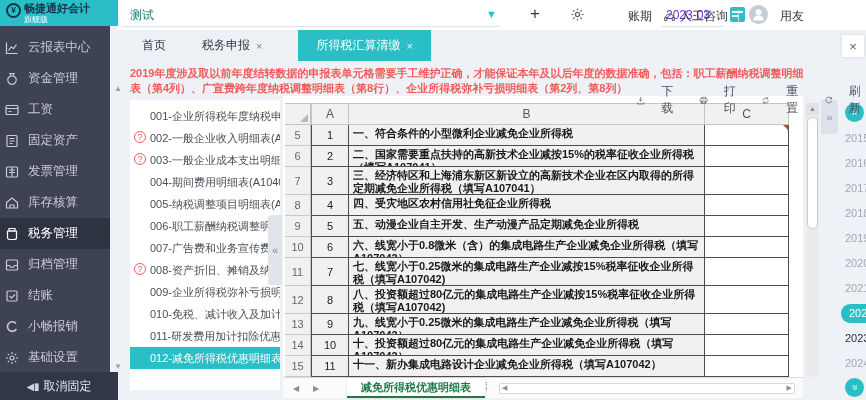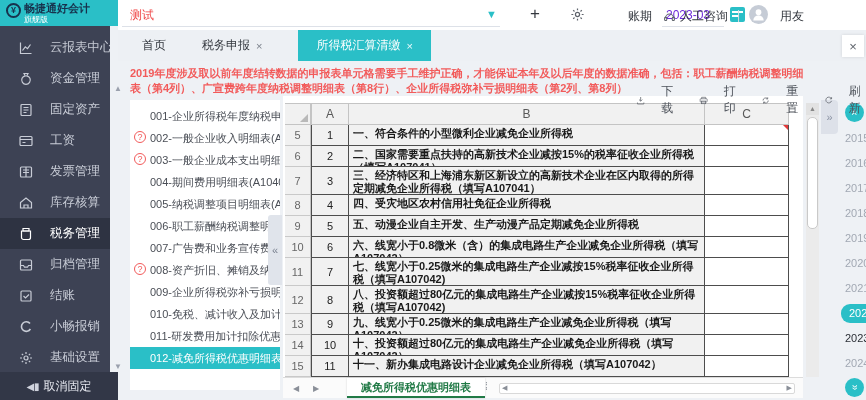--- a/index.html
+++ b/index.html
@@ -8,35 +8,35 @@
   *{box-sizing:border-box;}
 
   
   .logo{position:absolute;left:0;top:0;width:118px;height:26px;background:#2abfc7;color:#17324d;
         display:flex;align-items:flex-start;padding:2px 4px 0 6px;z-index:5;}
   .logo-mark{width:15px;height:15px;border:2px solid #17324d;border-radius:50%;font-size:9px;line-height:11px;
              text-align:center;font-weight:bold;margin:1px 3px 0 0;flex:none;}
   .logo-name{font-size:11px;font-weight:bold;line-height:13px;}
   .logo-ed{font-size:8px;color:#ffffff;line-height:9px;}
   .sidebar{position:absolute;left:0;top:26px;width:110px;height:346px;background:#3d4254;overflow:hidden;z-index:4;}
-  .side-item{height:31px;display:flex;align-items:center;gap:16px;padding-left:18px;color:#c8ccd6;cursor:pointer;}
+  .side-item{height:31px;display:flex;align-items:center;gap:8px;padding-left:4px;color:#c8ccd6;cursor:pointer;}
   .side-item.selected{background:#2e3342;color:#ffffff;}
   .side-icon{width:16px;height:16px;flex:none;display:inline-flex;}
   .side-icon svg{width:16px;height:16px;}
   .side-label{font-size:12.5px;white-space:nowrap;}
   .unpin{position:absolute;left:0;bottom:0;width:118px;height:28px;background:#323747;color:#e7e9f0;z-index:6;
          display:flex;align-items:center;justify-content:center;gap:4px;font-size:12px;}
   .unpin .pin-glyph{font-size:10px;color:#cfd3dd;}
   .menu-arrow{position:absolute;font-size:8px;color:#9aa0ad;z-index:5;}
   #menu-up{left:114px;top:84px;}
   #menu-down{left:114px;top:362px;}
 
   
   .topbar{position:absolute;left:118px;top:0;width:748px;height:30px;background:#ffffff;}
-  .company{position:absolute;left:12px;top:7px;font-size:12px;color:#ef4444;}
+  .company{position:absolute;left:12px;top:7px;font-size:12px;color:#0f766e;}
   .company-underline{position:absolute;left:4px;top:26px;width:378px;border-bottom:1px solid #dde1e8;}
   .chevron{position:absolute;left:368px;top:8px;color:#2abfc7;font-size:11px;}
   .plus{position:absolute;left:412px;top:4px;font-size:17px;color:#33373e;}
   .top-gear{position:absolute;left:452px;top:7px;width:15px;height:15px;color:#5f646c;}
   .period-label{position:absolute;left:510px;top:8px;color:#2b2f36;}
   .period-value{position:absolute;left:548px;top:8px;color:#6d28d9;}
   .period-underline{position:absolute;left:544px;top:26px;width:62px;border-bottom:1px solid #dde1e8;}
   .cal{position:absolute;left:612px;top:7px;width:15px;height:15px;background:#2abfc7;border-radius:2px;}
   .cal:before{content:"";position:absolute;left:2px;top:4px;right:2px;height:2px;background:#fff;}
   .cal:after{content:"";position:absolute;left:2px;top:8px;width:7px;height:2px;background:#fff;}
@@ -144,34 +144,34 @@
         <span class="side-icon">
           <svg viewBox="0 0 16 16" fill="none" stroke="currentColor" stroke-width="1.2">
             <path d="M6 2.5h4l-1.2 2.3a4.3 4.3 0 1 1-1.6 0z"></path>
           </svg>
         </span>
         <span class="side-label">资金管理</span>
       </div>
       <div class="side-item">
         <span class="side-icon">
           <svg viewBox="0 0 16 16" fill="none" stroke="currentColor" stroke-width="1.2">
+            <rect x="2" y="3.5" width="12" height="9" rx="1"></rect>
+            <path d="M2 6.5h12M4.5 9.5h3"></path>
+          </svg>
+        </span>
+        <span class="side-label">工资</span>
+      </div>
+      <div class="side-item">
+        <span class="side-icon">
+          <svg viewBox="0 0 16 16" fill="none" stroke="currentColor" stroke-width="1.2">
             <rect x="3" y="2.5" width="10" height="11" rx="1"></rect>
             <path d="M5.5 5.5h5M5.5 8h5M5.5 10.5h3"></path>
           </svg>
         </span>
         <span class="side-label">固定资产</span>
-      </div>
-      <div class="side-item">
-        <span class="side-icon">
-          <svg viewBox="0 0 16 16" fill="none" stroke="currentColor" stroke-width="1.2">
-            <rect x="2" y="3.5" width="12" height="9" rx="1"></rect>
-            <path d="M2 6.5h12M4.5 9.5h3"></path>
-          </svg>
-        </span>
-        <span class="side-label">工资</span>
       </div>
       <div class="side-item">
         <span class="side-icon">
           <svg viewBox="0 0 16 16" fill="none" stroke="currentColor" stroke-width="1.2">
             <rect x="2.5" y="3" width="11" height="10" rx="1"></rect>
             <path d="M5 6h6M5 8.5h6M8 3v10"></path>
           </svg>
         </span>
         <span class="side-label">发票管理</span>
       </div>

